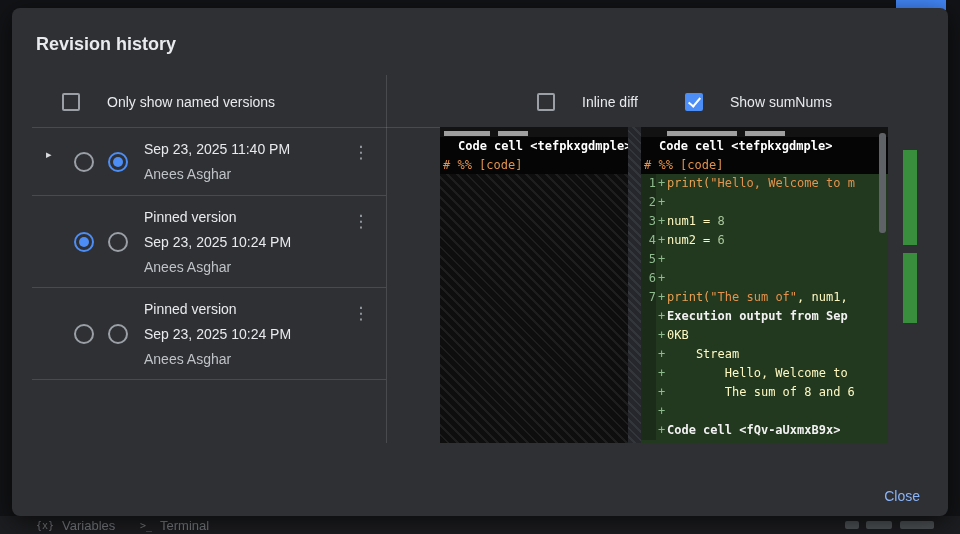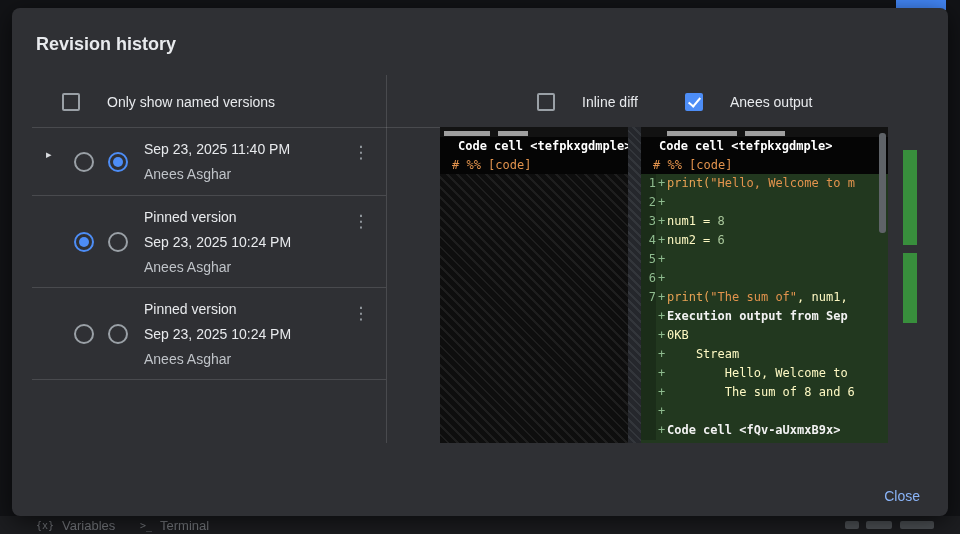--- a/index.html
+++ b/index.html
@@ -49,21 +49,21 @@
   
   .diff{position:absolute;left:428px;top:119px;width:448px;height:316px;display:flex;
         font-family:"DejaVu Sans Mono",monospace;font-size:12px;line-height:19px;overflow:hidden}
   .diff-left{width:188px;background:repeating-linear-gradient(45deg,#0e0e0e 0 5px,#1e1e1e 5px 7px);
              position:relative;overflow:hidden}
   .diff-sep{width:13px;background:repeating-linear-gradient(45deg,#25272c 0 4px,#33363b 4px 6px)}
   .diff-right{width:247px;background:#22381f;position:relative;overflow:hidden}
   .cutband{height:10px;background:#121212;position:relative;overflow:hidden}
   .cutband .cm{position:absolute;top:4px;height:5px;background:#cfcfcf;opacity:.75}
   .dhdr{height:19px;background:#050505;color:#fff;font-weight:bold;padding-left:18px;white-space:pre;overflow:hidden}
-  .ddir{height:18px;background:#050505;color:var(--code-amber);padding-left:12px;white-space:pre;overflow:hidden}
+  .ddir{height:18px;background:#050505;color:var(--code-amber);padding-left:3px;white-space:pre;overflow:hidden}
   .dline{display:flex;height:19px;white-space:pre;overflow:hidden}
   .ln{width:15px;text-align:right;color:#8fbc8f;background:rgba(0,0,0,.18)}
   .plus{width:11px;text-align:center;color:#8fbc8f}
   .codeln{white-space:pre;color:#e8e8e8}
   .tk-pl{color:#fef9c3}
   .tk-fn{color:#e8a254}
   .tk-str{color:var(--code-amber)}
   .tk-num{color:#a9c79b}
   .tk-bold{color:#f2f2f2;font-weight:bold}
   .vscroll{position:absolute;right:2px;top:6px;width:7px;height:100px;background:#5f6368;border-radius:3px}
@@ -101,21 +101,21 @@
   <div class="cb-row" style="left:50px">
     <span class="cb"></span>
     <span class="cb-label">Only show named versions</span>
   </div>
   <div class="cb-row" style="left:525px">
     <span class="cb"></span>
     <span class="cb-label">Inline diff</span>
   </div>
   <div class="cb-row" style="left:673px">
     <span class="cb checked"></span>
-    <span class="cb-label">Anees output</span>
+    <span class="cb-label">Show sumNums</span>
   </div>
 
   <div class="hdiv" style="left:20px;top:119px;width:856px"></div>
   <div class="vdiv" style="left:374px;top:67px;height:368px"></div>
 
   <div class="rev-list">
       <div class="rev-row unnamed">
         <span class="arrow">▸</span>
         <span class="radio"></span>
         <span class="radio checked"></span>

